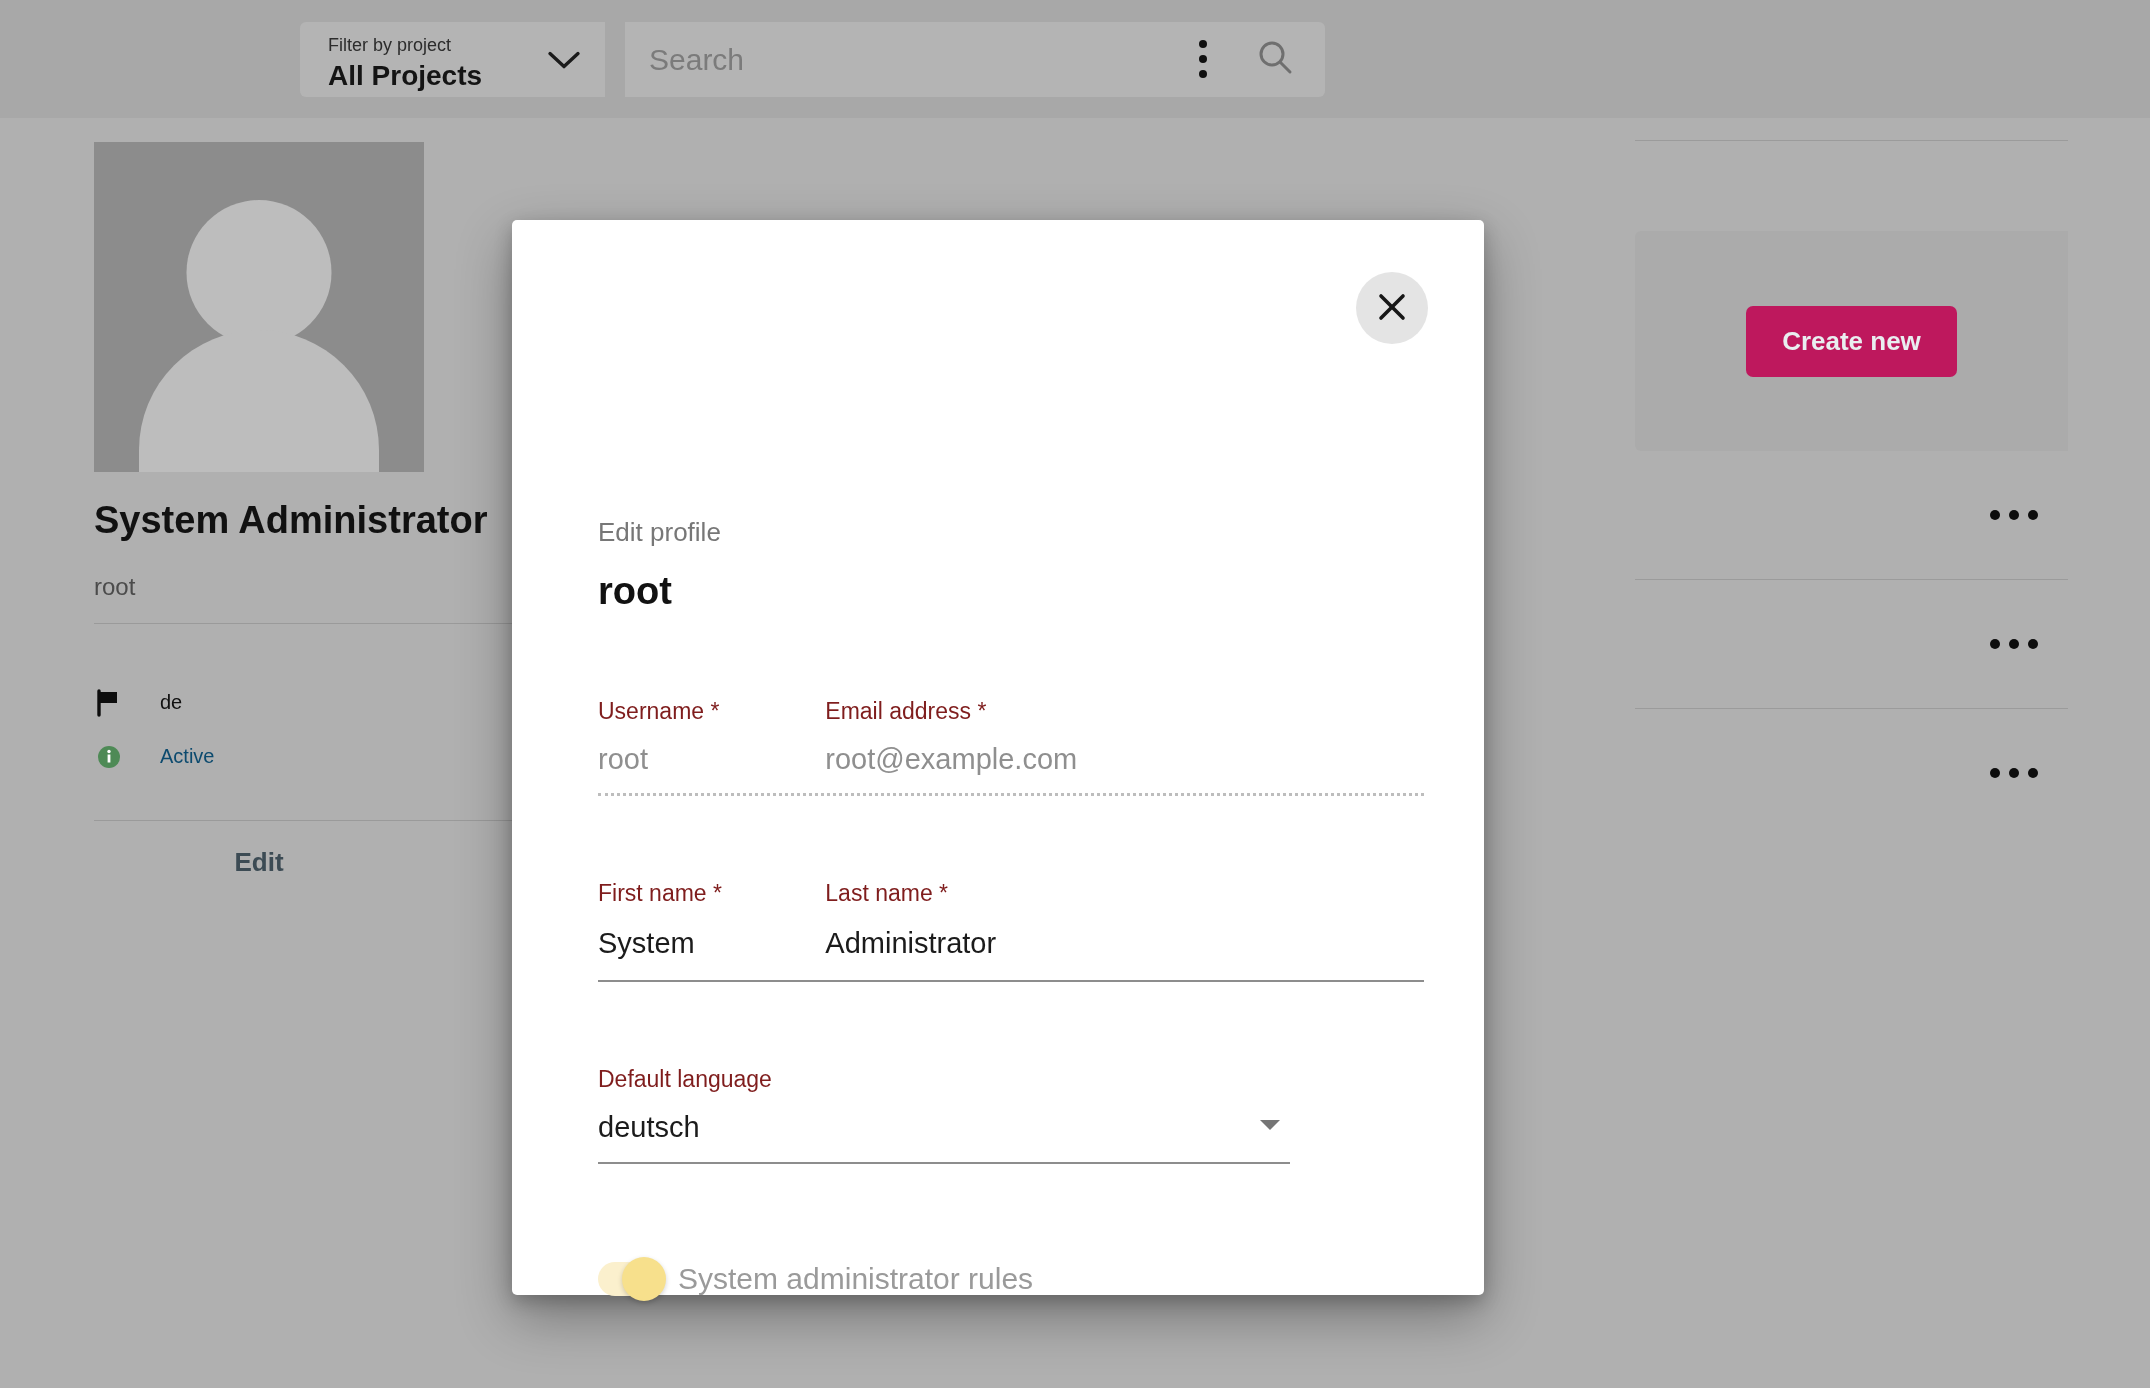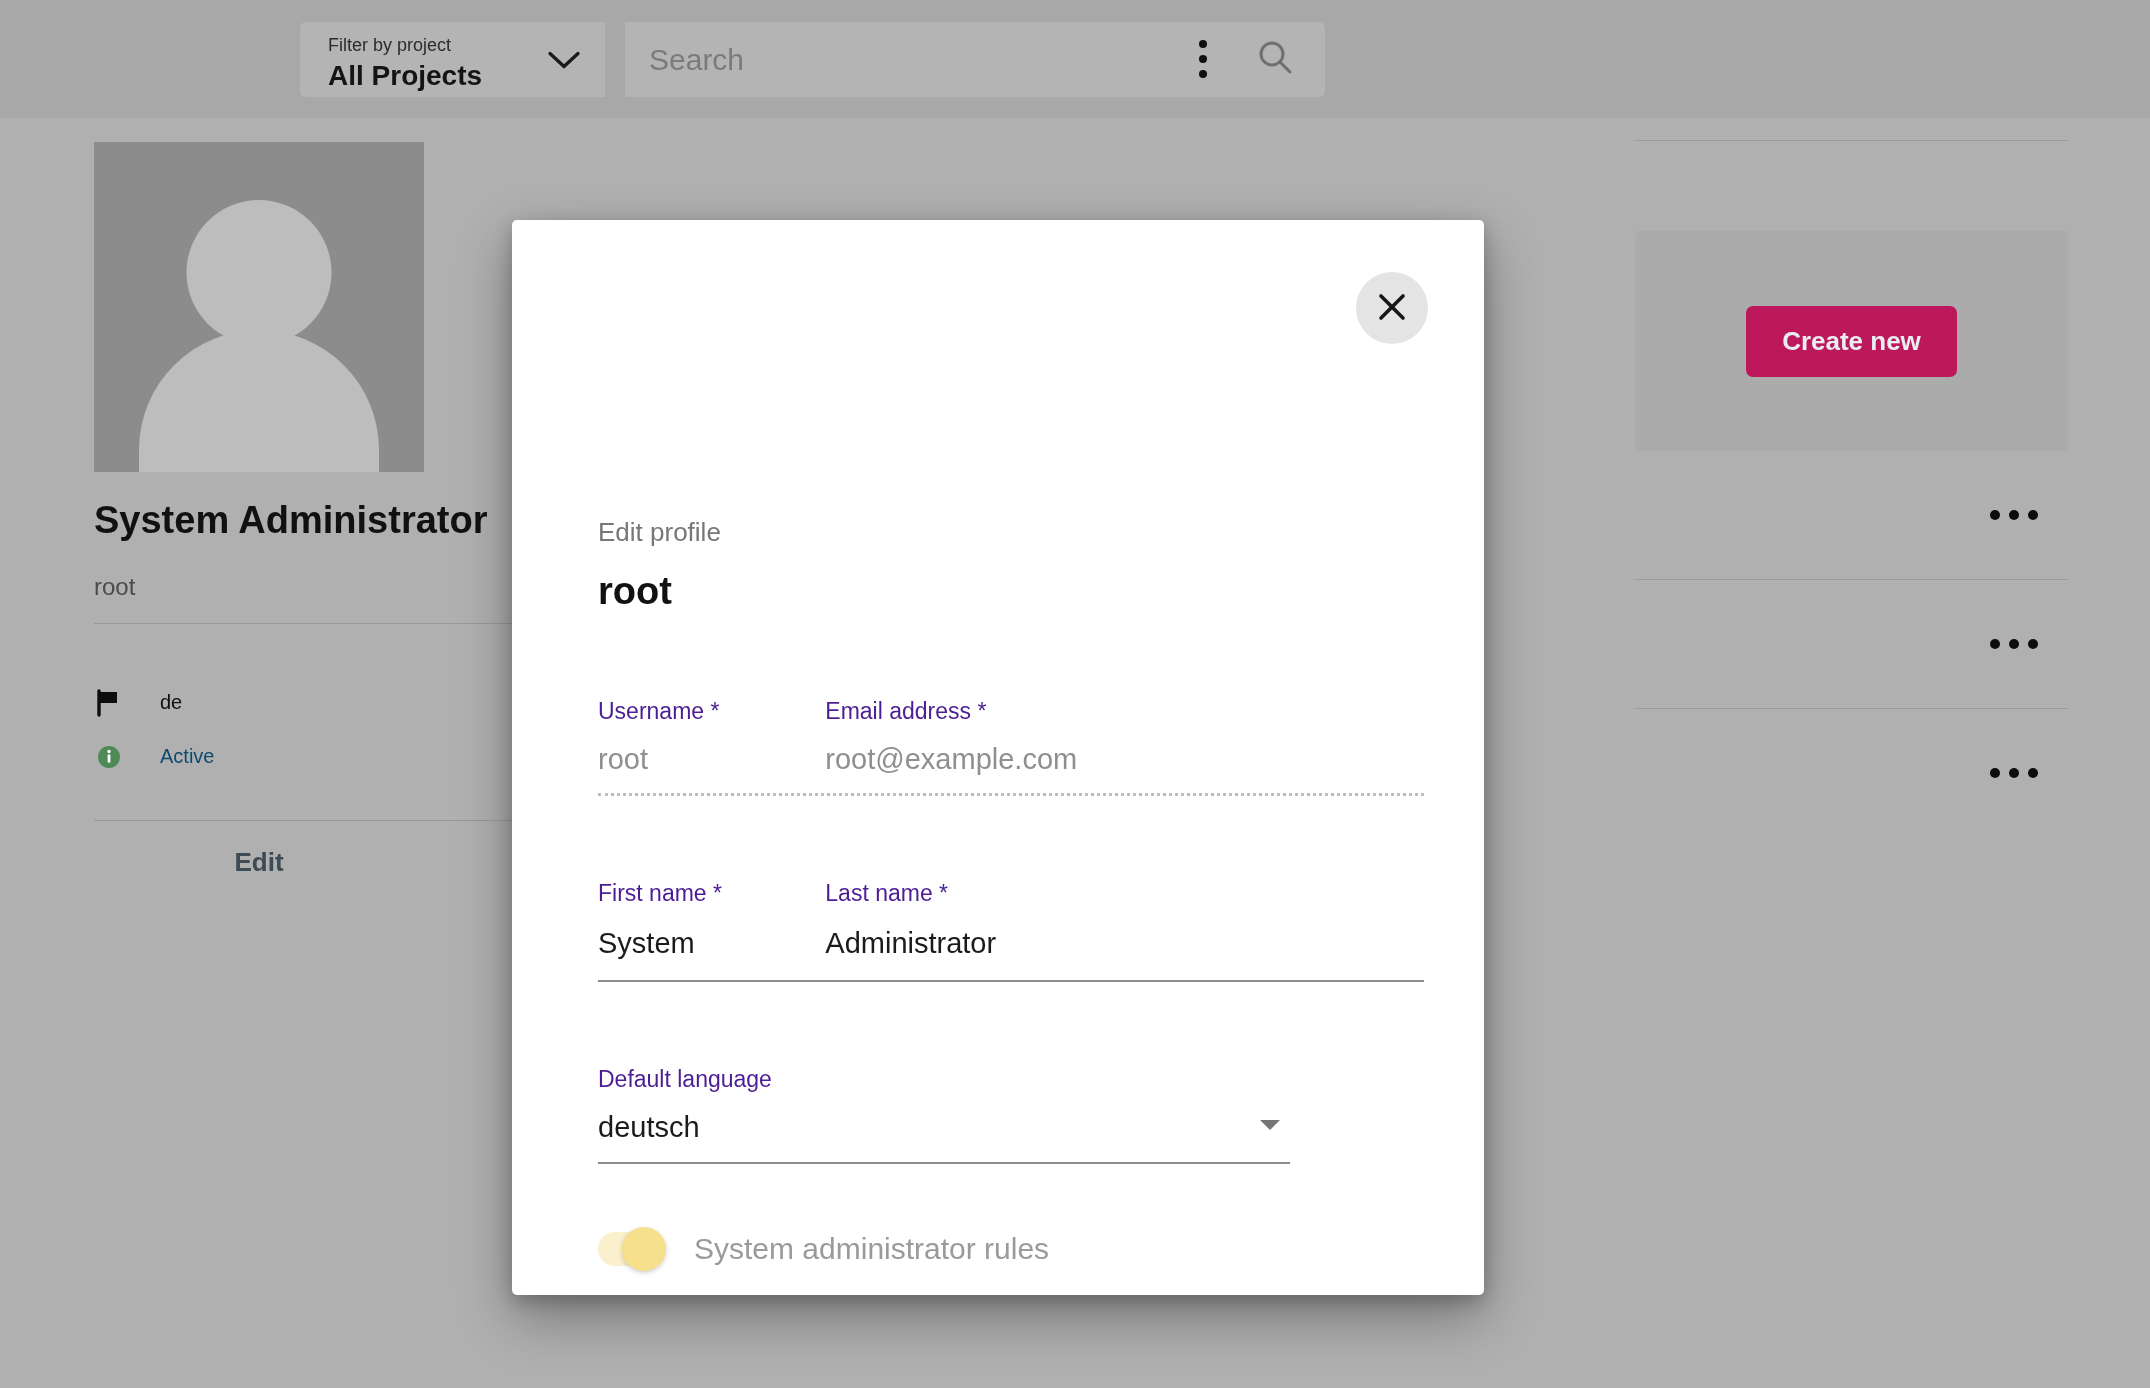--- a/index.html
+++ b/index.html
@@ -282,21 +282,21 @@
     position: absolute;
     left: 86px;
     top: 480px;
     right: 60px;
   }
 
   .field-row { display: flex; position: relative; }
   .field { position: relative; }
   .field-label {
     font-size: 23px;
-    color: #4c1d95;
+    color: #7f1d1d;
     line-height: 1;
     margin-bottom: 22px;
     display: block;
   }
   .field-value {
     font-size: 29px;
     color: #1b1b1b;
     line-height: 1;
     border: none;
     outline: none;
@@ -326,24 +326,24 @@
   #row-identity { margin-bottom: 0; }
   #row-names { margin-top: 108px; }
   #row-language { margin-top: 108px; position: relative; width: 692px; }
   #lang-select-arrow {
     position: absolute;
     right: 8px;
     bottom: 5px;
   }
 
   #row-toggle {
-    margin-top: 90px;
-    display: flex;
-    align-items: center;
-    gap: 32px;
+    margin-top: 120px;
+    display: flex;
+    align-items: center;
+    gap: 16px;
   }
   #rules-toggle {
     width: 64px;
     height: 34px;
     border-radius: 17px;
     background: #fbf0cd;
     position: relative;
     flex: none;
     border: none;
     padding: 0;

